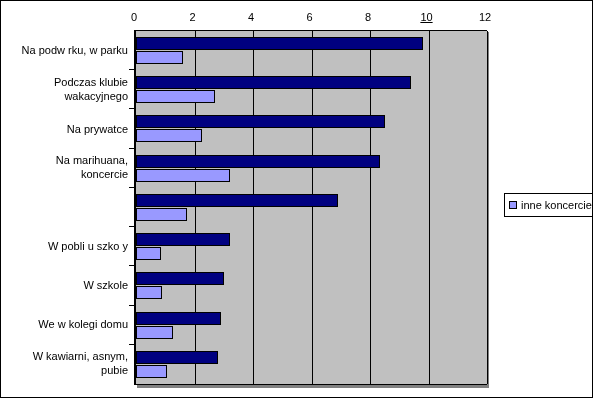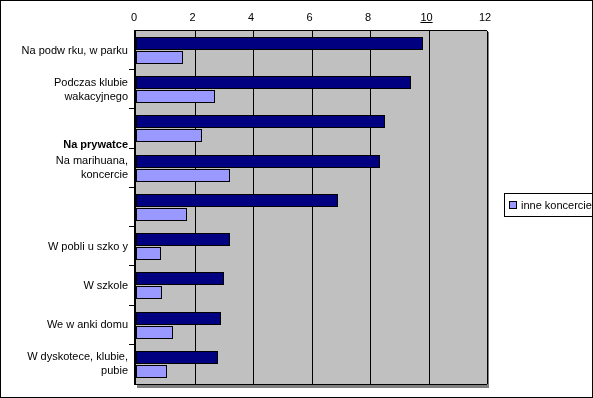--- a/index.html
+++ b/index.html
@@ -126,27 +126,27 @@
 </style>
 </head>
 <body>
 
 <div id="chart-frame">
 
   <div id="cat-label-col">
       <div class="cat-label" style="top: 41.6111px;">Na podw rku, w parku</div>
       <div class="cat-label" style="top: 73.8333px;">Podczas klubie
 wakacyjnego</div>
-      <div class="cat-label" style="top: 136px; font-weight: bold;">Na prywatce</div>
+      <div class="cat-label" style="top: 121px;">Na prywatce</div>
       <div class="cat-label" style="top: 152.278px;">Na marihuana,
 koncercie</div>
       <div class="cat-label" style="top: 237.722px;">W pobli u szko y</div>
       <div class="cat-label" style="top: 276.944px;">W szkole</div>
-      <div class="cat-label" style="top: 316.167px;">We w anki domu</div>
-      <div class="cat-label" style="top: 348.389px;">W dyskotece, klubie,
+      <div class="cat-label" style="top: 316.167px;">We w kolegi domu</div>
+      <div class="cat-label" style="top: 348.389px;">W kawiarni, asnym,
 pubie</div>
     </div>
 
   <div id="xtick-layer">
       <div class="xtick-label" style="left: 133px; top: 10px;">0</div>
       <div class="xtick-label" style="left: 191.5px; top: 10px;">2</div>
       <div class="xtick-label" style="left: 250px; top: 10px;">4</div>
       <div class="xtick-label" style="left: 308.5px; top: 10px;">6</div>
       <div class="xtick-label" style="left: 367px; top: 10px;">8</div>
       <div class="xtick-label" style="left: 425.5px; top: 10px; text-decoration: underline;">10</div>

